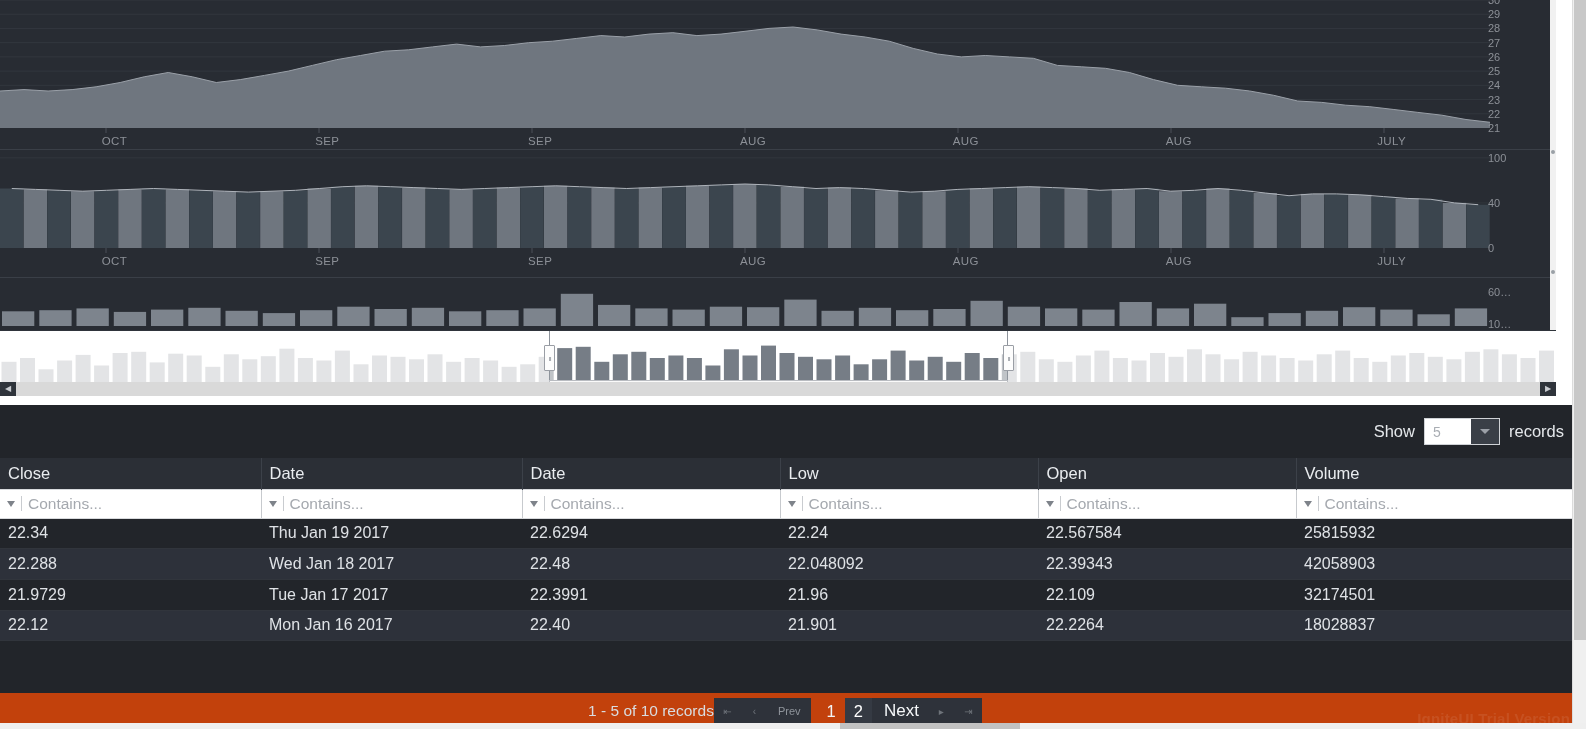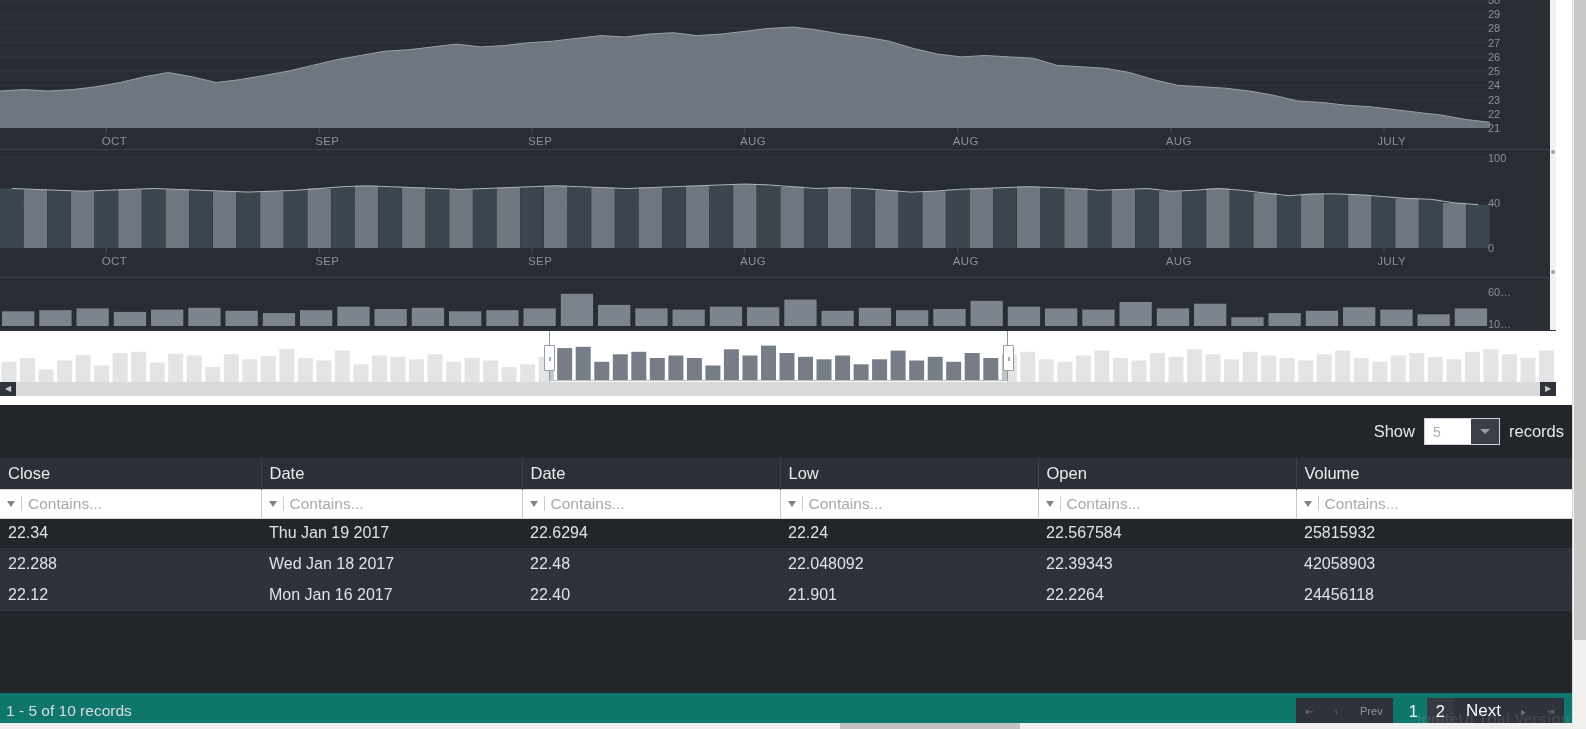--- a/index.html
+++ b/index.html
@@ -215,22 +215,22 @@
   table.data tbody td {
     height: 30.7px; font-size: 16px; color: #dfe2e6;
     border-bottom: 1px solid #31353c;
     vertical-align: middle;
   }
   tbody tr.odd td  { background: #22252a; }
   tbody tr.even td { background: #2d313a; }
 
   .grid-footer {
     position: absolute; left: 0; right: 0; bottom: 0; height: 36px;
-    background: #0f766e;
-    display: flex; align-items: center; justify-content: space-between;
+    background: #c2410c;
+    display: flex; align-items: center; justify-content: center;
     padding: 0 22px 0 6px;
   }
   .records { font-size: 15.5px; color: #d9dce0; }
   .pager { display: flex; align-items: center; }
   .pg {
     height: 27px; min-width: 27px;
     display: flex; align-items: center; justify-content: center;
     font-size: 16.5px; color: #8f949b;
     padding: 0 8px;
     background: #2e323a;
@@ -671,27 +671,35 @@
             <td>25815932</td>
           </tr>
           <tr class="even">
             <td>22.288</td>
             <td>Wed Jan 18 2017</td>
             <td>22.48</td>
             <td>22.048092</td>
             <td>22.39343</td>
             <td>42058903</td>
           </tr>
+          <tr class="odd">
+            <td>21.9729</td>
+            <td>Tue Jan 17 2017</td>
+            <td>22.3991</td>
+            <td>21.96</td>
+            <td>22.109</td>
+            <td>32174501</td>
+          </tr>
           <tr class="even">
             <td>22.12</td>
             <td>Mon Jan 16 2017</td>
             <td>22.40</td>
             <td>21.901</td>
             <td>22.2264</td>
-            <td>24456118</td>
+            <td>18028837</td>
           </tr>
         </tbody>
     </table>
 
     <div class="grid-footer">
       <span class="records">1 - 5 of 10 records</span>
       <div class="pager" id="pager">
           <div class="pg-group">
             <div class="pg arrow">⇤</div>
             <div class="pg arrow">‹</div>

